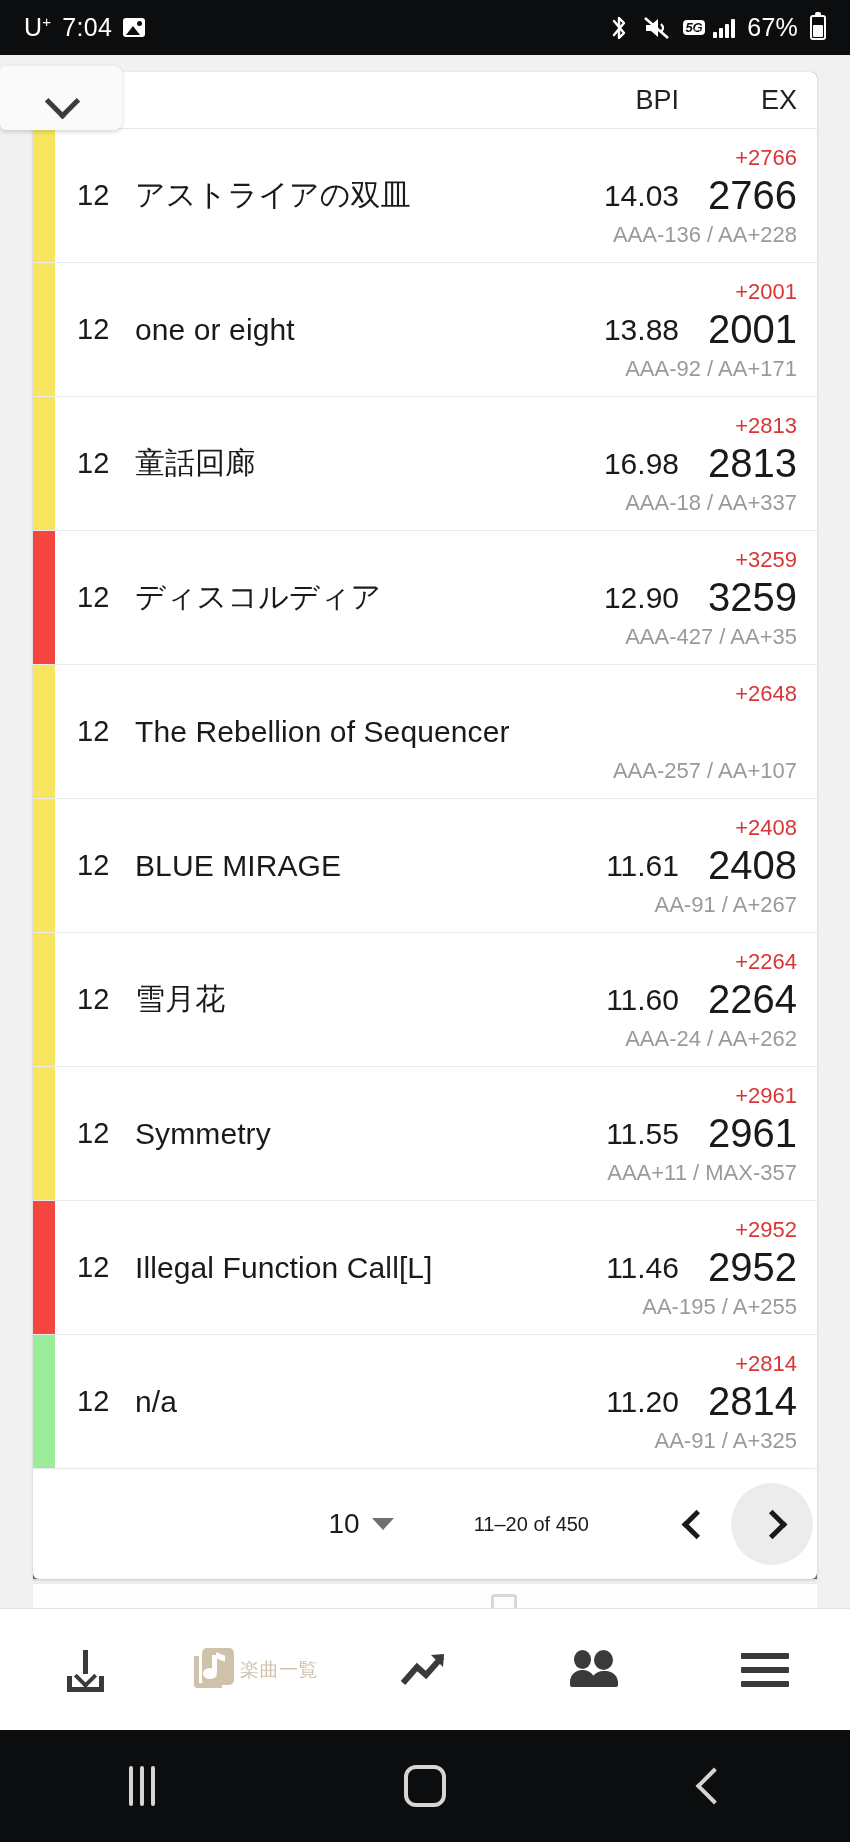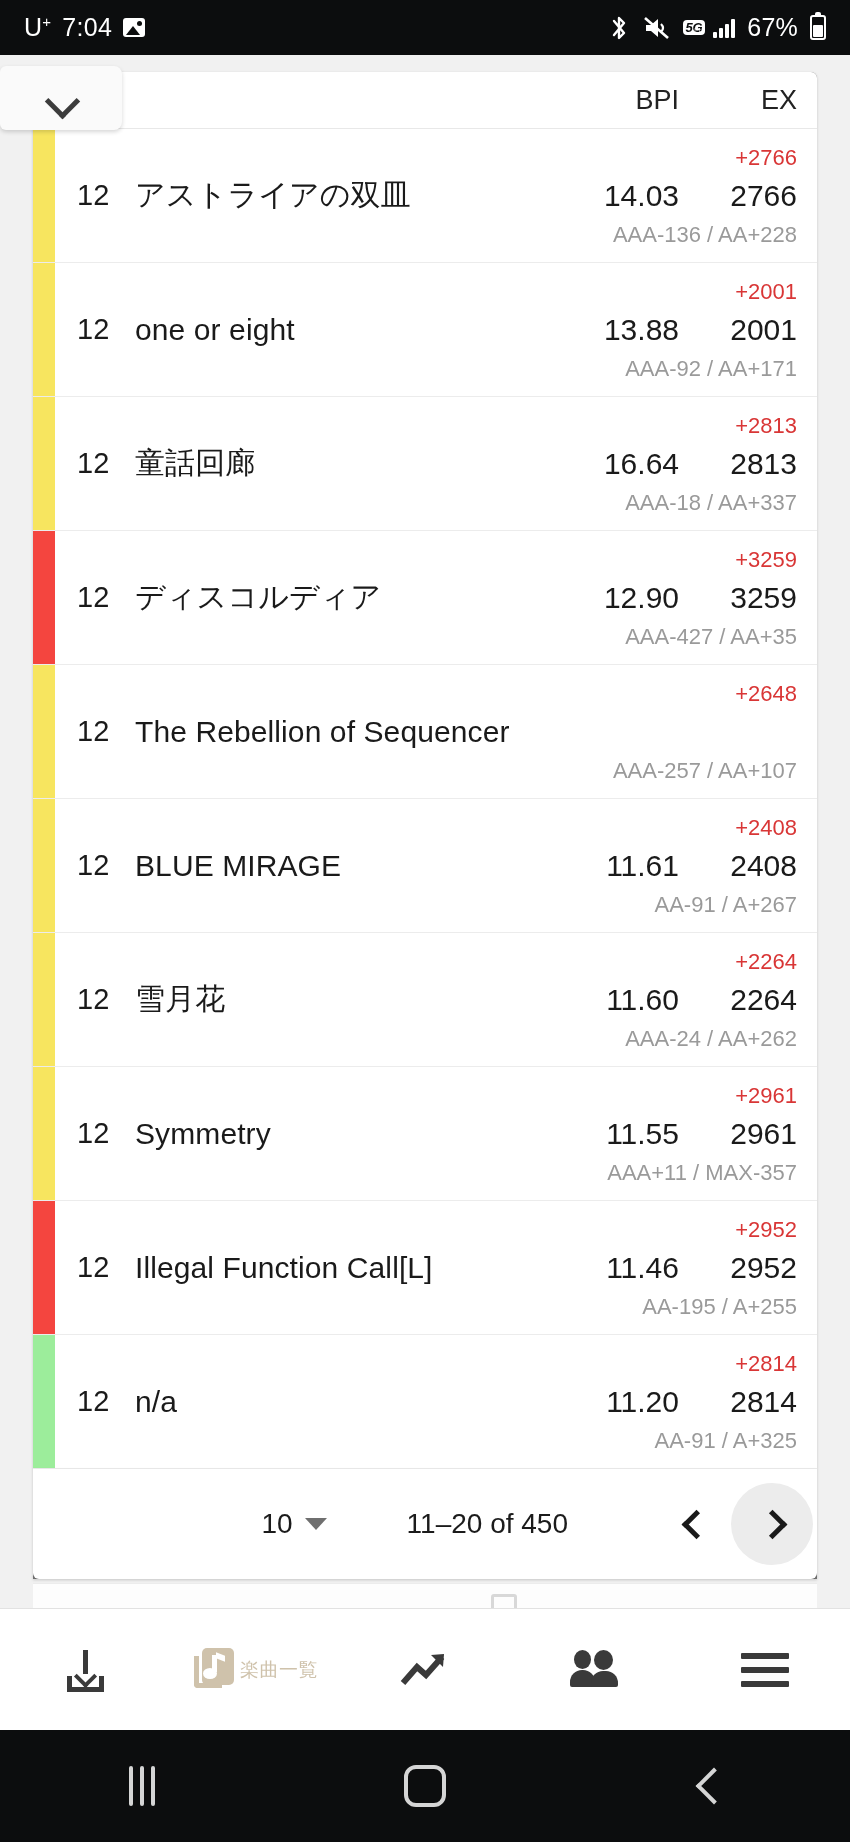--- a/index.html
+++ b/index.html
@@ -113,21 +113,21 @@
     padding:0 20px 0 22px;
   }
   .lvl { font-size:29px; color:#1a1a1a; width:58px; flex:0 0 58px; }
   .title {
     font-size:30px; color:#1a1a1a; flex:1 1 auto;
     white-space:nowrap; overflow:hidden; text-overflow:ellipsis;
     padding-right:10px; letter-spacing:.1px;
   }
   .nums { display:flex; align-items:center; }
   .bpi { width:136px; text-align:right; font-size:30px; color:#1a1a1a; }
-  .ex  { width:118px; text-align:right; font-size:30px; color:#1a1a1a; }
+  .ex  { width:118px; text-align:right; font-size:40px; color:#1a1a1a; }
   .delta {
     position:absolute; right:20px; top:16px;
     font-size:22px; color:#d93636; font-weight:400;
   }
   .sub {
     position:absolute; right:20px; bottom:14px;
     font-size:22px; color:#9a9a9a;
   }
 
   
@@ -137,21 +137,21 @@
     display:flex; align-items:center; justify-content:flex-end;
     padding-right:4px; gap:0px;
     box-shadow:0 1px 3px rgba(0,0,0,.14);
   }
   .rpp { display:flex; align-items:center; gap:12px; margin-right:80px; }
   .rpp-val { font-size:28px; color:#1b1b1b; }
   .caret-dn {
     width:0;height:0;border-left:11px solid transparent;border-right:11px solid transparent;
     border-top:12px solid #6f6f6f;
   }
-  .range { font-size:28px; color:#1b1b1b; margin-right:81px; }
+  .range { font-size:20px; color:#1b1b1b; margin-right:60px; }
   .pg-btn {
     width:82px; height:82px; border-radius:50%;
     display:flex; align-items:center; justify-content:center;
     background:transparent;
   }
   .pg-btn.active { background:#ececec; }
   .chev-l, .chev-r { width:20px; height:20px; position:relative; }
   .chev-l::before{
     content:"";position:absolute;left:6px;top:0;width:16px;height:16px;
     border-left:5px solid #1a1a1a;border-bottom:5px solid #1a1a1a;transform:rotate(45deg);
@@ -310,21 +310,21 @@
               <span class="delta">+2001</span>
               <span class="sub">AAA-92 / AA+171</span>
             </div>
           </div>
           <div class="row">
             <div class="lvlbar" style="background: rgb(247, 229, 95);"></div>
             <div class="row-body">
               <span class="lvl">12</span>
               <span class="title">童話回廊</span>
               <span class="nums">
-                <span class="bpi">16.64</span>
+                <span class="bpi">16.98</span>
                 <span class="ex">2813</span>
               </span>
               <span class="delta">+2813</span>
               <span class="sub">AAA-18 / AA+337</span>
             </div>
           </div>
           <div class="row">
             <div class="lvlbar" style="background: rgb(244, 69, 63);"></div>
             <div class="row-body">
               <span class="lvl">12</span>

